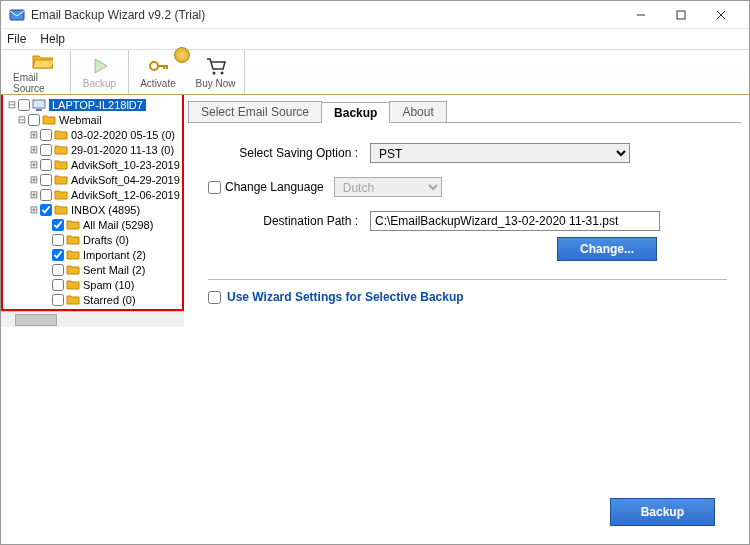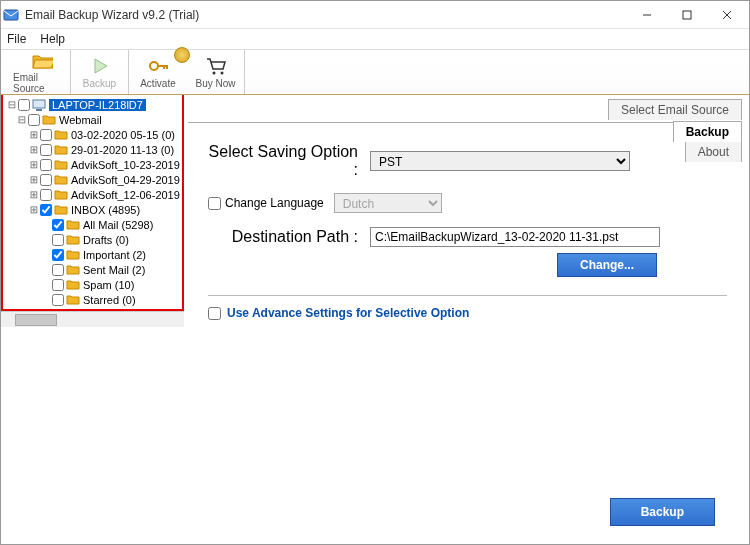--- a/index.html
+++ b/index.html
@@ -1,20 +1,20 @@
 <!DOCTYPE html>
 <html><head>
 <meta charset="utf-8">
 <style>
   * { box-sizing: border-box; margin: 0; padding: 0; font-family: "Segoe UI", Tahoma, sans-serif; }
   html, body { width: 750px; height: 545px; overflow: hidden; }
   .window { width: 750px; height: 545px; border: 1px solid #999; background: #fff; display: flex; flex-direction: column; }
 
   
-  .titlebar { height: 28px; display: flex; align-items: center; padding: 0 2px; border-bottom: 1px solid #e5e5e5; }
+  .titlebar { height: 28px; display: flex; align-items: center; padding: 0 8px; border-bottom: 1px solid #e5e5e5; }
   .titlebar .tb-icon { width: 16px; height: 16px; margin-right: 6px; display:inline-flex; align-items:center; justify-content:center; }
   .titlebar .title { font-size: 12px; flex: 1; color: #333; }
   .winbtn { width: 40px; height: 26px; display: inline-flex; align-items:center; justify-content:center; font-size: 12px; color:#333; }
 
   
   .menubar { height: 20px; display: flex; align-items: center; font-size: 12px; padding: 0 6px; color:#222; }
   .menubar .menu { margin-right: 14px; }
 
   
   .toolbar { height: 46px; border-top: 1px solid #ddd; border-bottom: 1px solid #bfa35a; display:flex; background: linear-gradient(#fff,#fdfdfd); padding-left: 12px; }
@@ -32,26 +32,26 @@
   .cb { width:12px; height:12px; margin-right:2px; }
   .folder-icon { width:14px; height:12px; margin-right:3px; display:inline-flex; align-items:center; justify-content:center; }
   .tree-row .label { }
   .tree-row.root .label { background:#0a63c7; color:#fff; padding:0 3px; }
   .indent0 { padding-left: 2px; }
   .indent1 { padding-left: 12px; }
   .indent2 { padding-left: 24px; }
   .indent3 { padding-left: 36px; }
 
   .content { flex:1; display:flex; flex-direction:column; padding: 0 0 0 4px; position:relative;}
-  .tabs { height:24px; display:flex; align-items:flex-end; border-bottom:1px solid #aaa; margin:4px 8px 0 0;flex-direction:column;}
+  .tabs { height:24px; display:flex; align-items:flex-end; border-bottom:1px solid #aaa; margin:4px 8px 0 0;}
   .tab { padding: 3px 12px; font-size:12px; border:1px solid #aaa; border-bottom:none; margin-right:-1px; background:#f3f3f3; color:#555;}
   .tab.active { background:#fff; font-weight:bold; color:#000; position:relative; top:1px;}
   .panel { flex:1; padding: 20px 22px 8px 20px; font-size:12px; position:relative;}
   .row { display:flex; align-items:center; margin-bottom:14px;}
-  .row label { width:150px; text-align:right; margin-right:12px; font-size:16px;}
+  .row label { width:150px; text-align:right; margin-right:12px; font-size:12px;}
   select, input[type=text] { border:1px solid #888; font-size:12px; padding:2px 4px; height:20px; }
   .lang-select { background:#e7e7e7; width:108px; height:20px; }
   .dest-input { width: 290px; }
   .btn { background:linear-gradient(#4a8fe2,#2f6fcf); color:#fff; border:1px solid #1f4f9f; padding:4px 22px; font-size:12px; font-weight:bold;}
   .adv { display:flex; align-items:center; color:#0a4ea8; font-weight:bold; font-size:12px; border-top:1px solid #bbb; padding-top:10px; margin-top:6px;}
   .adv input { margin-right:6px;}
   .footer { position:absolute; bottom:18px; right:34px; }
 
   
   .hscroll { height:16px; width:183px; background:#f0f0f0; border-top:1px solid #ccc; display:flex; align-items:center;}
@@ -311,21 +311,21 @@
         </div>
         <div class="row">
           <label>Destination Path :</label>
           <input type="text" class="dest-input" value="C:\EmailBackupWizard_13-02-2020 11-31.pst" style="">
         </div>
         <div style="text-align:right; margin-right:70px; margin-top:-8px; margin-bottom:18px;">
           <button class="btn">Change...</button>
         </div>
         <div class="adv">
           <input type="checkbox" style="">
-          <span>Use Advance Settings for Selective Option</span>
+          <span>Use Wizard Settings for Selective Backup</span>
         </div>
 
         <div class="footer">
           <button class="btn" style="padding:6px 30px">Backup</button>
         </div>
       </div>
     </div>
 
   </div>
 </div>

